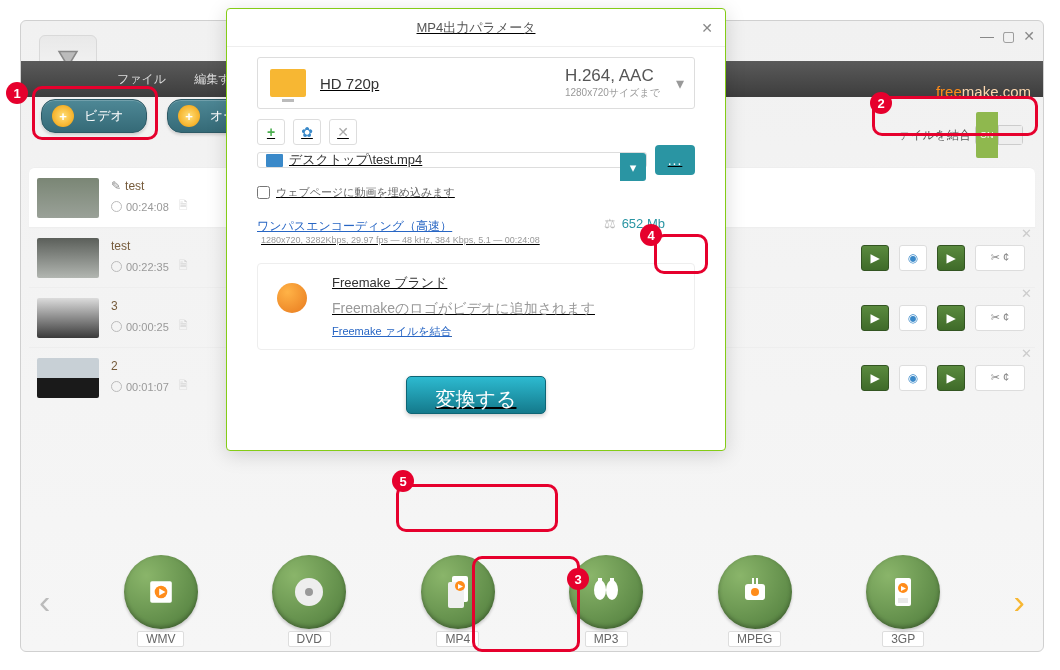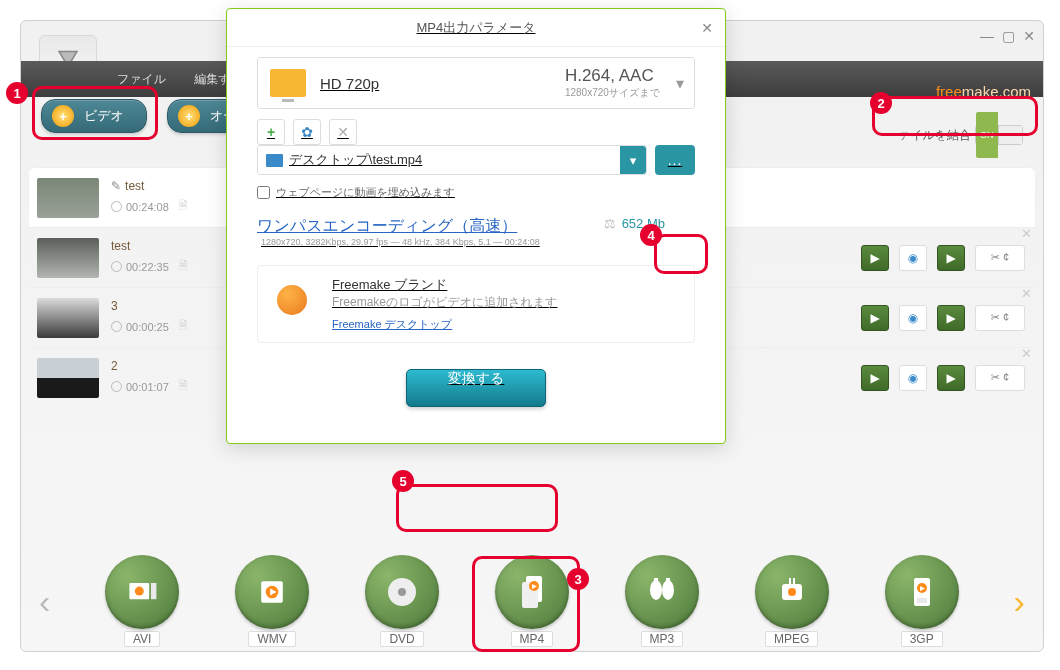--- a/index.html
+++ b/index.html
@@ -74,36 +74,36 @@
   .preset-box .psub { font-size:10px; color:#999; }
   .preset-box .pright { position:absolute; right:34px; text-align:left; }
   .preset-box .pright .codec { font-size:17px; color:#555; }
   .preset-box .carrot { position:absolute; right:10px; color:#999; }
   .iconrow { display:flex; gap:8px; margin-top:10px; }
   .ib { width:28px; height:26px; border:1px solid #ddd; border-radius:3px; background:#fff; display:flex; align-items:center; justify-content:center; cursor:pointer; font-size:14px; }
   .ib.plusg { color:#4caf50; font-weight:bold; }
   .ib.gearb { color:#3a89c9; }
   .ib.xg { color:#aaa; }
   .path-row { display:flex; gap:8px; align-items:center; }
-  .path-box { flex:1; border:1px solid #ddd; border-radius:3px; height:30px; display:flex; align-items:center; padding:0 8px; font-size:13px; color:#333; position:relative; }
+  .path-box { flex:1; border:1px solid #ddd; border-radius:3px; height:16px; display:flex; align-items:center; padding:0 8px; font-size:13px; color:#333; position:relative; }
   .path-box .dd { width:26px; height:28px; background:#2a95a3; position:absolute; right:0; top:0; border-radius:0 3px 3px 0; display:flex; align-items:center; justify-content:center; color:#fff; cursor:pointer; }
   .browse { width:40px; height:30px; background:#2a95a3; border-radius:4px; color:#fff; display:flex; align-items:center; justify-content:center; cursor:pointer; font-size:14px; letter-spacing:1px; }
   .cbrow { display:flex; align-items:center; gap:6px; font-size:11px; color:#666; margin-top:10px; }
   .cbrow input { width:13px; height:13px; }
   .linkrow { margin-top:16px; }
-  .link { color:#2866c4; font-size:16px; text-decoration:underline; cursor:pointer; }
+  .link { color:#2866c4; font-size:12px; text-decoration:underline; cursor:pointer; }
   .tiny { font-size:9px; color:#999; margin-left:4px; }
   .sizer { position:absolute; right:30px; color:#2a95a3; font-size:13px; display:flex; align-items:center; gap:6px; }
   .brandrow { display:flex; gap:16px; margin-top:18px; border:1px solid #eee; border-radius:4px; padding:10px; }
   .brandicon { width:48px; height:48px; background:#fff; border-radius:4px; display:flex; align-items:center; justify-content:center; }
   .brandicon .s { width:30px; height:30px; background: radial-gradient(circle at 35% 30%, #ffb347,#e87a1e); border-radius:50%; }
   .brandtxt .bt1 { font-size:13px; color:#333; }
-  .brandtxt .bt2 { font-size:12px; color:#999; margin-top:0; }
+  .brandtxt .bt2 { font-size:14px; color:#999; margin-top:8px; }
   .brandtxt .bt3 { font-size:11px; color:#2866c4; text-decoration:underline; margin-top:6px; cursor:pointer; }
-  .convert { margin:26px auto 16px; width:140px; height:38px; background: linear-gradient(#2dbad0,#147a8c); color:#fff; border:1px solid #0e6575; border-radius:5px; display:flex; align-items:flex-start; justify-content:center; font-size:14px; cursor:pointer; box-shadow:0 2px 4px rgba(0,0,0,.2); }
+  .convert { margin:26px auto 16px; width:140px; height:38px; background: linear-gradient(#2dbad0,#147a8c); color:#fff; border:1px solid #0e6575; border-radius:5px; display:flex; align-items:flex-end; justify-content:center; font-size:20px; cursor:pointer; box-shadow:0 2px 4px rgba(0,0,0,.2); }
   
   
   .bubble { position:absolute; width:22px; height:22px; background:#e6002d; color:#fff; border-radius:50%; display:flex; align-items:center; justify-content:center; font-size:13px; font-weight:bold; z-index:50; }
   .redbox { position:absolute; border:3px solid #e6002d; border-radius:10px; pointer-events:none; z-index:40; }
   
   .folder-icon { width:17px; height:13px; background:#3a89c9; border-radius:1px; margin-right:6px; display:inline-block; position:relative; }
 </style>
 </head>
 <body>
 
@@ -227,32 +227,20 @@
       <span class="closeX">✕</span>
     </div>
   </div>
 
   <div class="formatstrip">
     <span class="nav-arrow">‹</span>
     <div class="fcircle">
         <div class="circle">
           <div class="inner">
             <svg width="36" height="36" viewBox="0 0 40 40">
-              <rect x="6" y="10" width="22" height="18" fill="#fff" rx="1"></rect>
-              <rect x="30" y="10" width="6" height="18" fill="#e9e9e9"></rect>
-              <circle cx="17" cy="19" r="5" fill="#ff8c1a"></circle>
-            </svg>
-          </div>
-        </div>
-        <span class="flabel">AVI</span>
-      </div>
-    <div class="fcircle">
-        <div class="circle">
-          <div class="inner">
-            <svg width="36" height="36" viewBox="0 0 40 40">
               <rect x="8" y="8" width="24" height="24" fill="#fff" rx="2"></rect>
               <circle cx="20" cy="20" r="7" fill="#ff8c1a"></circle>
               <polygon points="18,16 18,24 25,20" fill="#fff"></polygon>
             </svg>
           </div>
         </div>
         <span class="flabel">WMV</span>
       </div>
     <div class="fcircle">
         <div class="circle">
@@ -364,21 +352,21 @@
         <span>652 Mb</span>
       </span>
     </div>
     <div class="brandrow">
       <div class="brandicon">
           <div class="s"></div>
         </div>
       <div class="brandtxt">
         <div class="bt1">Freemake ブランド</div>
         <div class="bt2">Freemakeのロゴがビデオに追加されます</div>
-        <div class="bt3">Freemake デスクトップ</div>
+        <div class="bt3">Freemake ァイルを結合</div>
       </div>
     </div>
     <div class="convert">
       <span>変換する</span>
     </div>
   </div>
 </div>
 
 <div class="redbox" style="top:86px; left:32px; width:126px; height:54px;"></div>
 <div class="bubble" style="top:82px; left:6px;">1</div>

